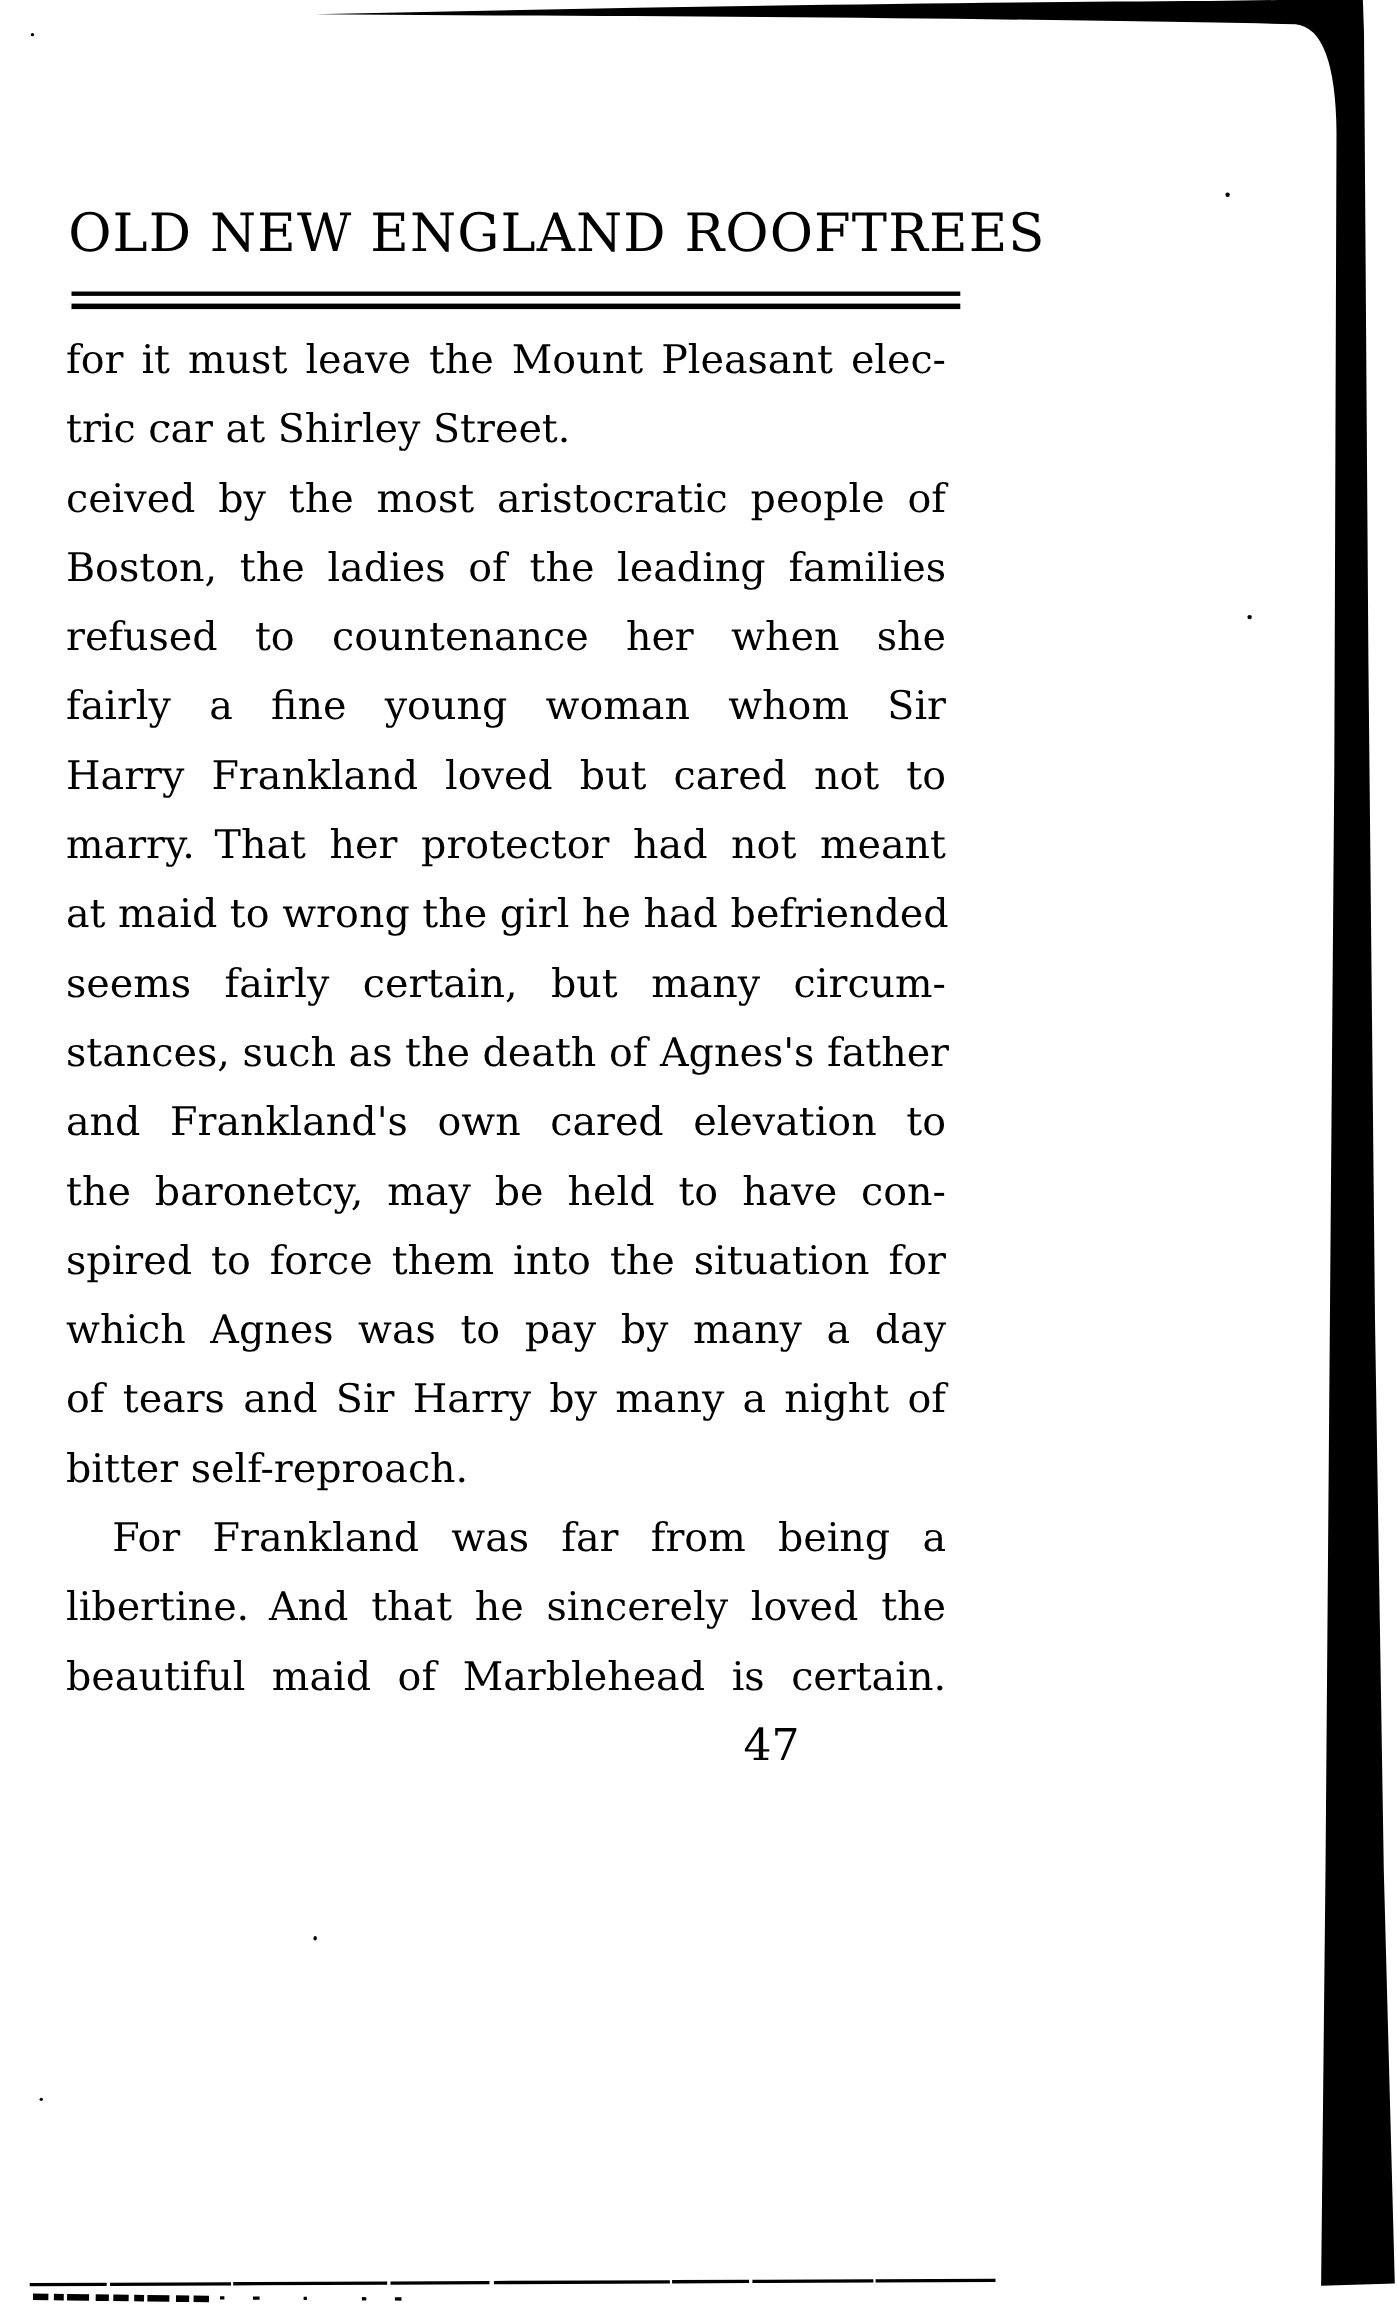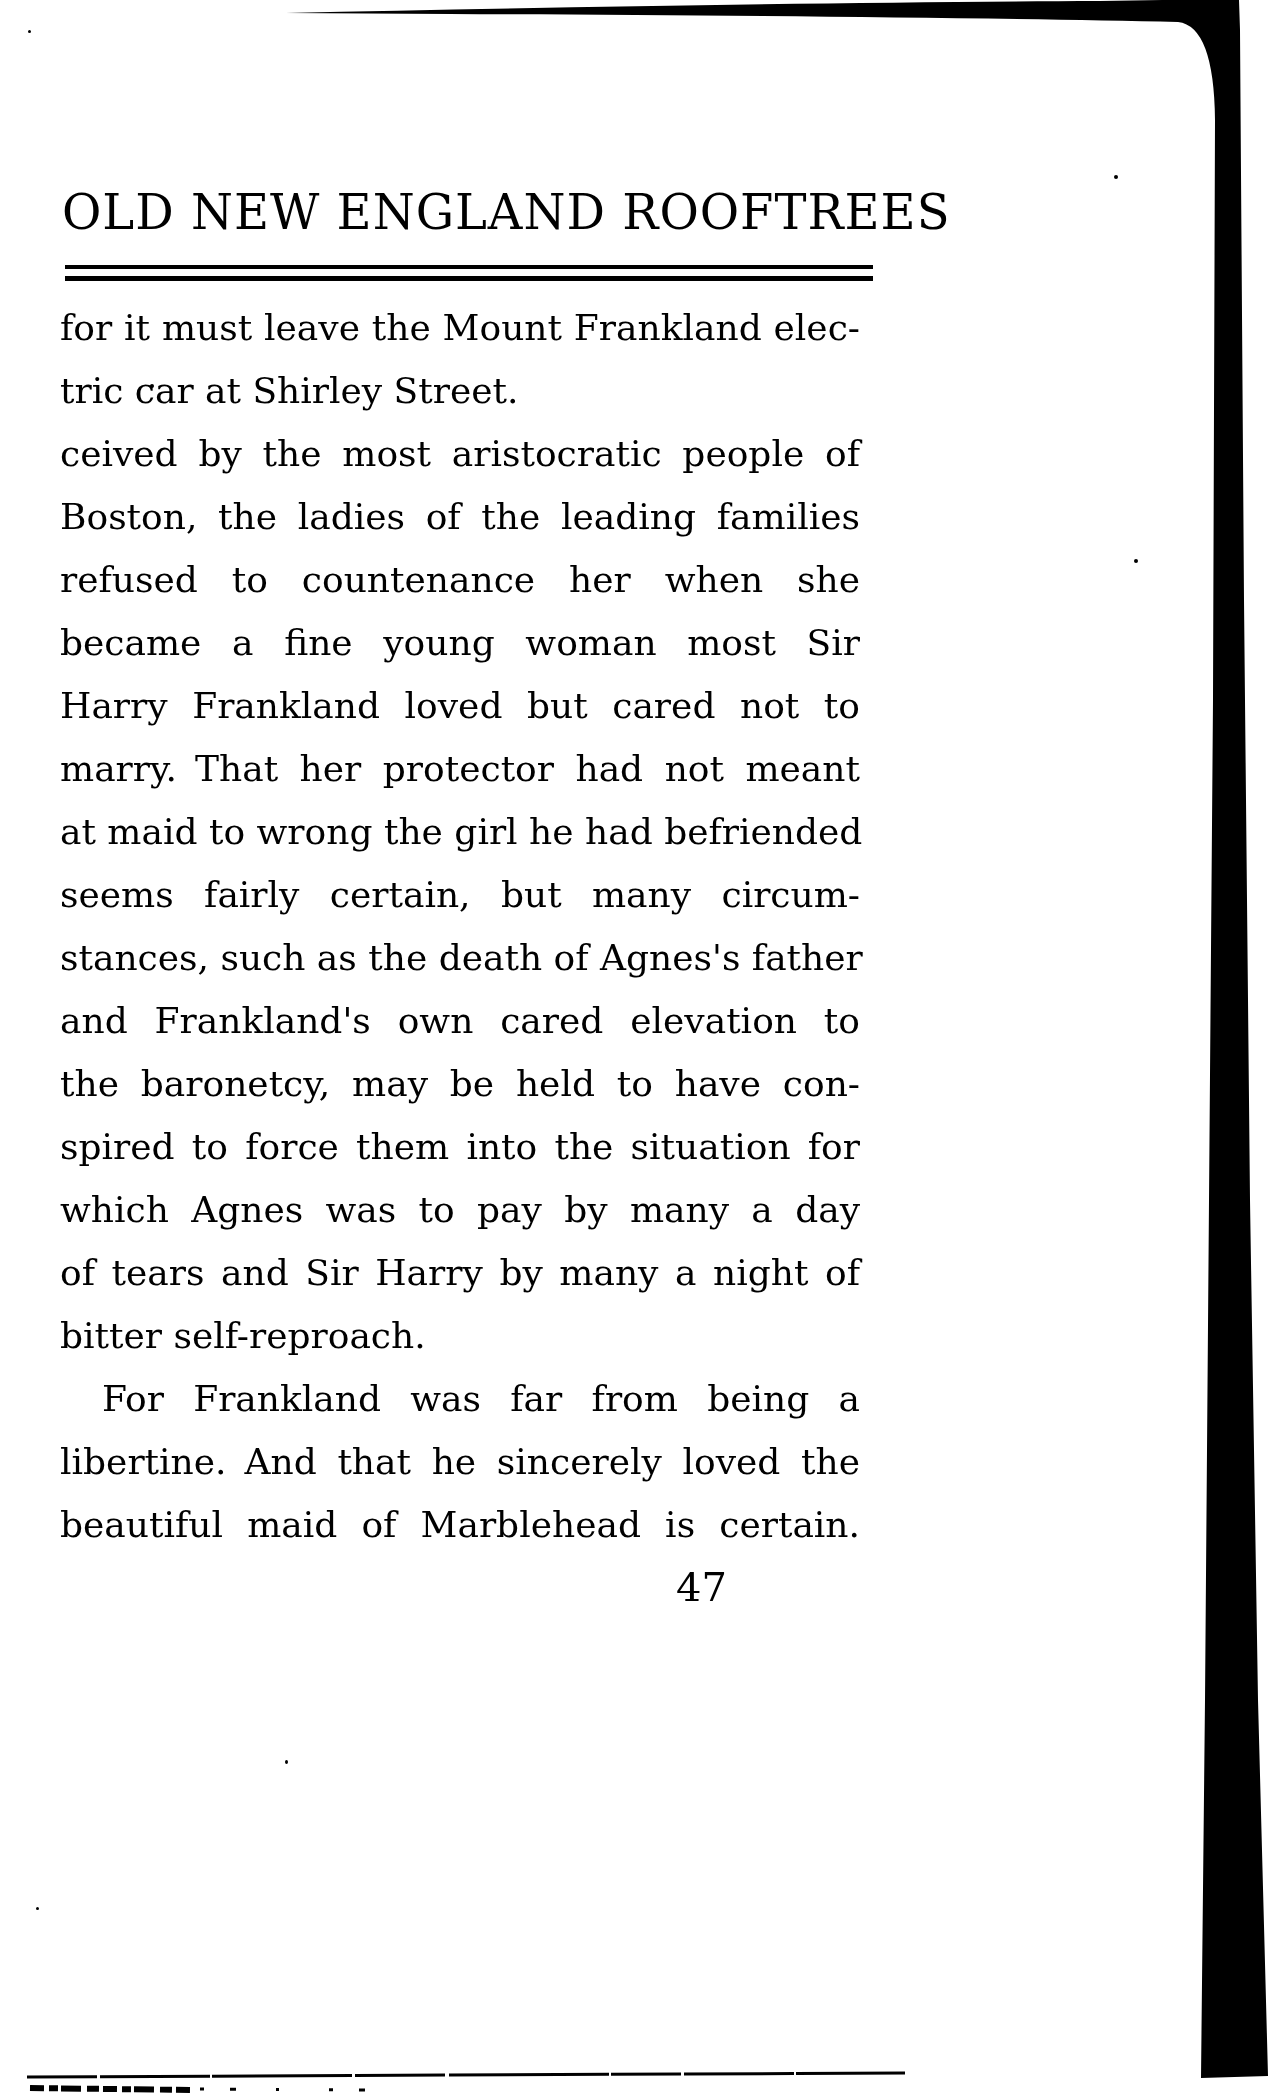--- a/index.html
+++ b/index.html
@@ -54,26 +54,26 @@
   <path stroke="#000" stroke-width="3" fill="none" stroke-dasharray="70 3 110 2 140 3 90 4 160 2" d="M27,2077 L905,2073"></path>
   <path stroke="#000" stroke-width="6" fill="none" stroke-dasharray="14 5 9 3 20 6 12 4" d="M30,2088 L190,2090"></path>
   <path stroke="#000" stroke-width="3" fill="none" stroke-dasharray="4 26 6 40 3 50" d="M200,2089 L365,2090"></path>
 </svg>
 
 <div id="running-head">OLD NEW ENGLAND ROOFTREES</div>
 <div class="rule" id="rule-top"></div>
 <div class="rule" id="rule-bottom"></div>
 
 <div id="body-text">
-  <div class="line">for it must leave the Mount Frankland elec-</div>
+  <div class="line">for it must leave the Mount Pleasant elec-</div>
   <div class="line plain">tric car at Shirley Street.</div>
   <div class="line">ceived by the most aristocratic people of</div>
   <div class="line">Boston, the ladies of the leading families</div>
   <div class="line">refused to countenance her when she</div>
-  <div class="line">became a fine young woman most Sir</div>
+  <div class="line">fairly a fine young woman whom Sir</div>
   <div class="line">Harry Frankland loved but cared not to</div>
   <div class="line">marry. That her protector had not meant</div>
   <div class="line">at maid to wrong the girl he had befriended</div>
   <div class="line">seems fairly certain, but many circum-</div>
   <div class="line">stances, such as the death of Agnes's father</div>
   <div class="line">and Frankland's own cared elevation to</div>
   <div class="line">the baronetcy, may be held to have con-</div>
   <div class="line">spired to force them into the situation for</div>
   <div class="line">which Agnes was to pay by many a day</div>
   <div class="line">of tears and Sir Harry by many a night of</div>

